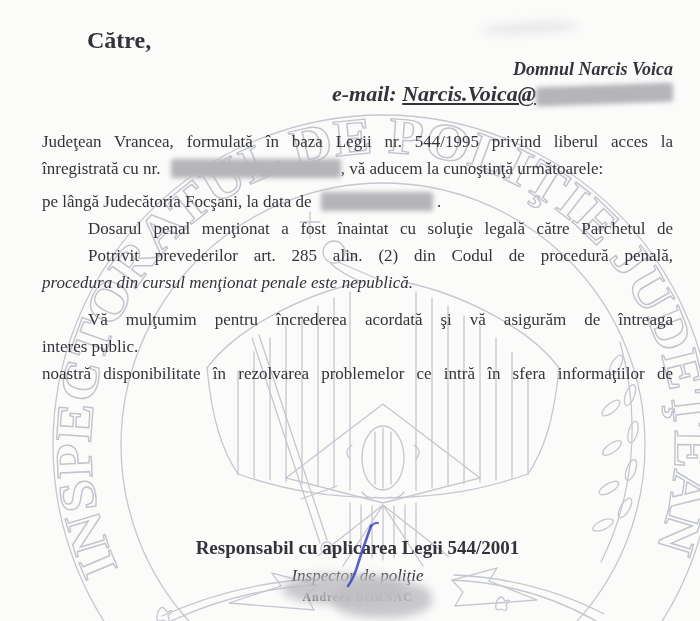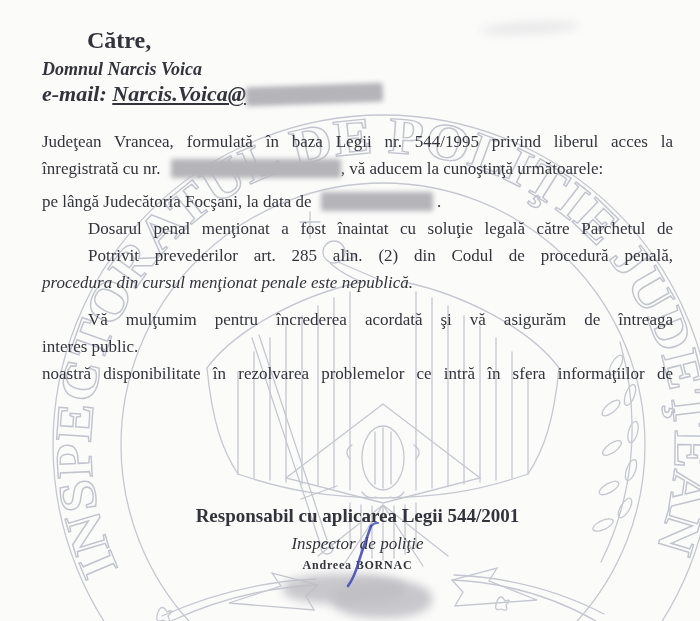--- a/index.html
+++ b/index.html
@@ -3,37 +3,37 @@
 <meta charset="utf-8">
 <style>
   html,body{margin:0;padding:0;background:#fbfbfa;}
   .doc{
     position:relative;width:700px;height:621px;background:#fbfbfa;overflow:hidden;
     font-family:"Liberation Serif","DejaVu Serif",serif;color:#33343b;
   }
   .wm{position:absolute;left:0;top:0;pointer-events:none;}
   .smudge{position:absolute;background:#d9d9dc;filter:blur(5px);opacity:.55;border-radius:50%;}
   .salutation{position:absolute;left:87px;top:27px;font-size:24px;font-weight:bold;}
-  .addr{position:absolute;left:42px;top:56px;width:631px;text-align:left;}
+  .addr{position:absolute;left:42px;top:56px;width:631px;text-align:right;}
   .recipient{font-size:18px;font-weight:bold;font-style:italic;line-height:26px;}
   .emailline{font-size:22px;font-weight:bold;font-style:italic;line-height:24px;white-space:nowrap;}
   .emailline .u{text-decoration:underline;}
   .bodytext{position:absolute;left:42px;top:128px;width:631px;font-size:17px;}
   .line{height:27px;line-height:27px;text-align:justify;text-align-last:justify;white-space:nowrap;}
   .line.plain{text-align:left;text-align-last:auto;}
   .indent{padding-left:46px;}
   .it{font-style:italic;}
   .redact{
     display:inline-block;background:#b4b4b9;filter:blur(2.5px);height:19px;
     border-radius:2px;vertical-align:-4px;
   }
   .redact.tilt{transform:rotate(-2deg) translateY(-1px);}
   .closing{margin-top:14px;padding-left:46px;}
   .sigblock{position:absolute;left:42px;top:505px;width:631px;text-align:center;}
-  .sigrole{font-size:19px;font-weight:bold;margin-bottom:7px;}
+  .sigrole{font-size:19px;font-weight:bold;margin-bottom:7px;margin-top:32px;}
   .sigrank{font-size:17px;font-style:italic;margin-bottom:4px;}
   .signame{font-size:12px;font-weight:bold;letter-spacing:.8px;}
   .sigblob{position:absolute;background:#bfbfc4;filter:blur(5px);opacity:.85;border-radius:45%;}
   .bluestroke{position:absolute;left:330px;top:518px;pointer-events:none;}
 </style>
 </head>
 <body>
 
 <div class="doc">
 

